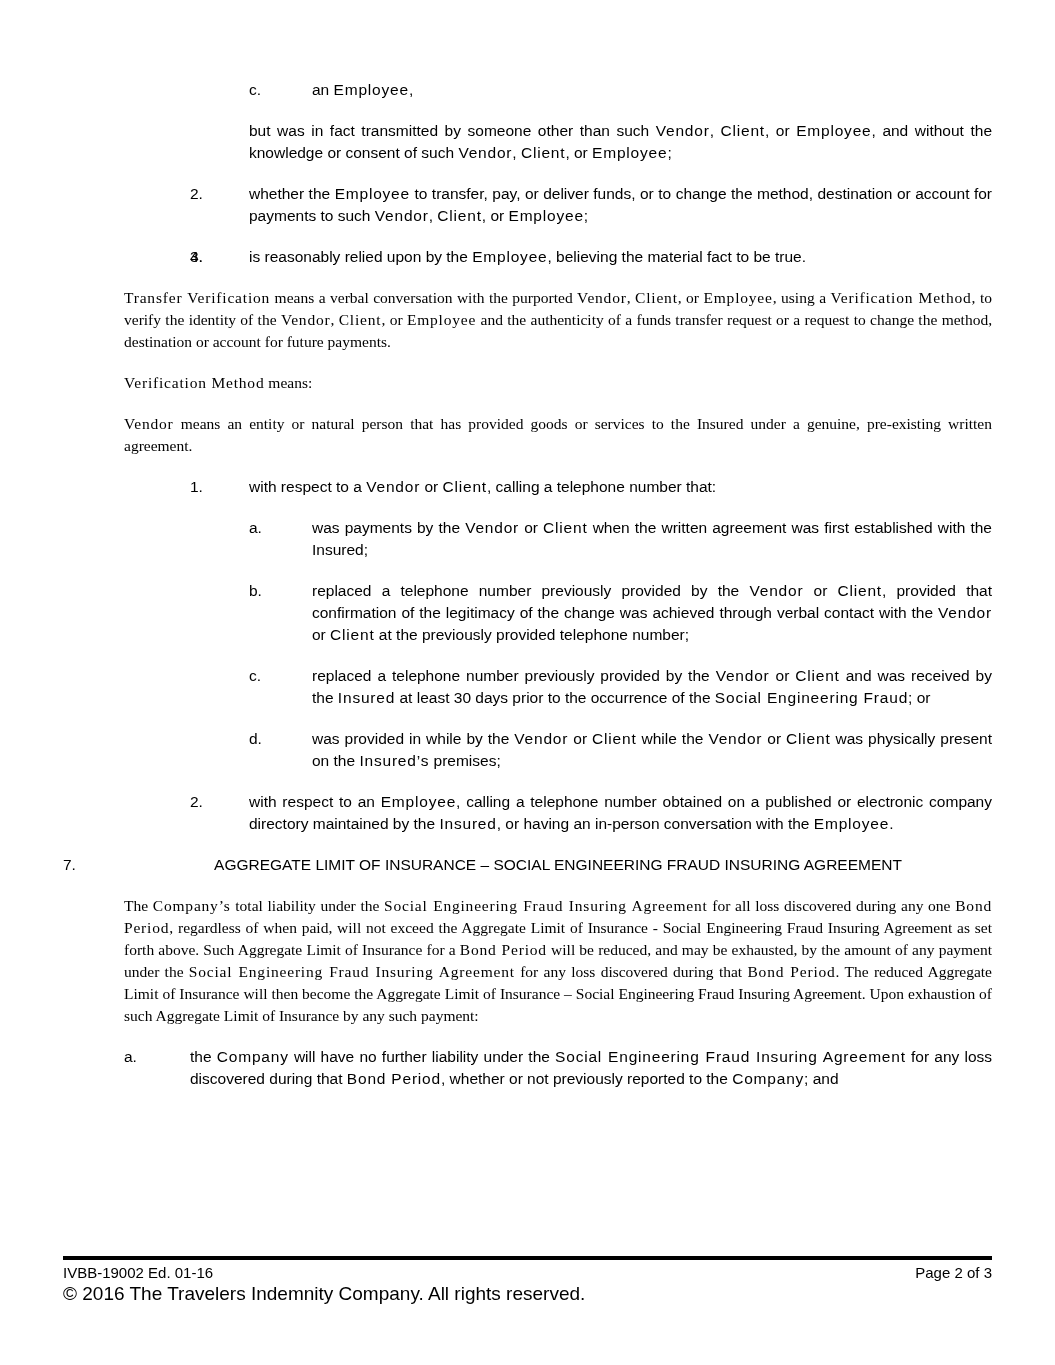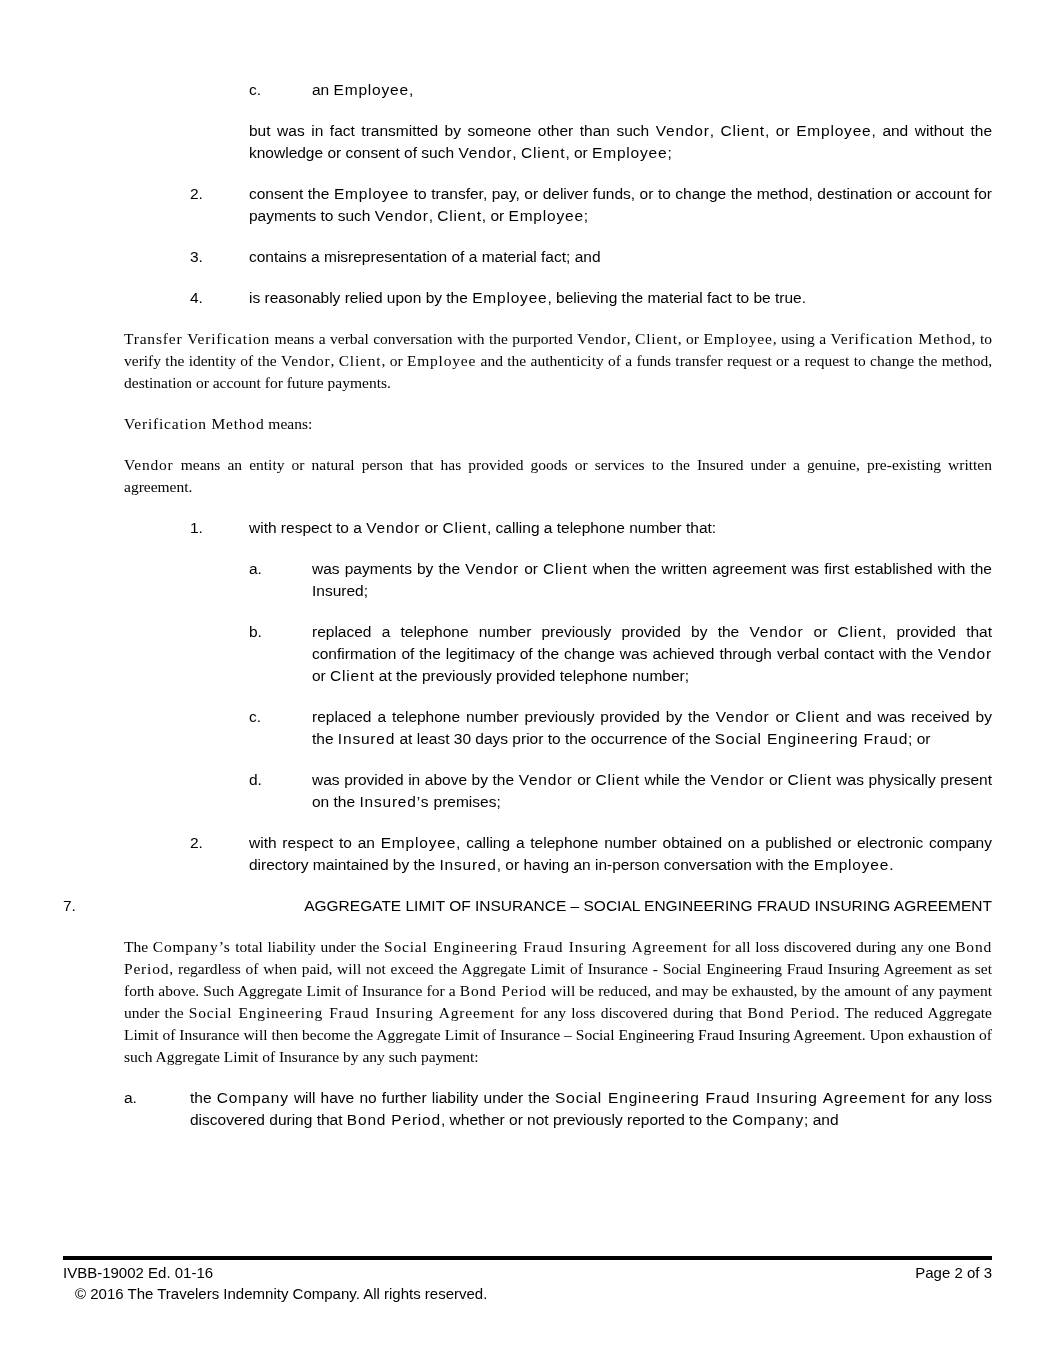--- a/index.html
+++ b/index.html
@@ -35,21 +35,21 @@
     margin-bottom: 19px;
   }
   .block:last-child { margin-bottom: 0; }
   .marker {
     position: absolute;
     top: 0;
     text-align: left;
   }
   
   .p    { padding-left: 61px; font-family: Liberation Serif, serif; }
-  .h    { padding-left: 61px; text-align: right; margin-top: 15px; }
+  .h    { padding-left: 61px; text-align: center; margin-top: 15px; }
   .sec  { padding-left: 61px; }  .sec  > .marker { left: 0; }
   .liA  { padding-left: 127px; } .liA  > .marker { left: 61px; }
   .li1  { padding-left: 186px; } .li1  > .marker { left: 127px; }
   .p-l1 { padding-left: 186px; }
   .li2  { padding-left: 249px; } .li2  > .marker { left: 186px; }
   .term {
     letter-spacing: 0.8px;
   }
   .footer-rule {
     position: absolute;
@@ -65,46 +65,46 @@
     right: 63px;
     top: 1262px;
     display: flex;
     justify-content: space-between;
     font-size: 15px;
     line-height: 21px;
     gap: 20px;
   }
   .footer-copy {
     position: absolute;
-    left: 75px;
+    left: 63px;
     right: 63px;
     top: 1283px;
-    font-size: 15px;
+    font-size: 19px;
     line-height: 21px;
   }
 </style>
 </head>
 <body>
 
 <div class="page">
 
   <div class="content">
       <div class="block li2"><span class="marker">c.</span><span>an </span><span class="term">Employee</span><span>,</span></div>
       <div class="block p-l1"><span>but was in fact transmitted by someone other than such </span><span class="term">Vendor</span><span>, </span><span class="term">Client</span><span>, or </span><span class="term">Employee</span><span>, and without the knowledge or consent of such </span><span class="term">Vendor</span><span>, </span><span class="term">Client</span><span>, or </span><span class="term">Employee</span><span>;</span></div>
-      <div class="block li1"><span class="marker">2.</span><span>consent the </span><span class="term">Employee</span><span> to transfer, pay, or deliver funds, or to change the method, destination or account for payments to such </span><span class="term">Vendor</span><span>, </span><span class="term">Client</span><span>, or </span><span class="term">Employee</span><span>;</span></div>
-      <div class="block li1"><span class="marker">3.</span><span>contains a misrepresentation of a material fact; and</span></div>
+      <div class="block li1"><span class="marker">2.</span><span>whether the </span><span class="term">Employee</span><span> to transfer, pay, or deliver funds, or to change the method, destination or account for payments to such </span><span class="term">Vendor</span><span>, </span><span class="term">Client</span><span>, or </span><span class="term">Employee</span><span>;</span></div>
+      <div class="block li1"><span class="marker">3.</span></div>
       <div class="block li1"><span class="marker">4.</span><span>is reasonably relied upon by the </span><span class="term">Employee</span><span>, believing the material fact to be true.</span></div>
       <div class="block p"><span class="term">Transfer Verification</span><span> means a verbal conversation with the purported </span><span class="term">Vendor</span><span>, </span><span class="term">Client</span><span>, or </span><span class="term">Employee</span><span>, using a </span><span class="term">Verification Method</span><span>, to verify the identity of the </span><span class="term">Vendor</span><span>, </span><span class="term">Client</span><span>, or </span><span class="term">Employee</span><span> and the authenticity of a funds transfer request or a request to change the method, destination or account for future payments.</span></div>
       <div class="block p"><span class="term">Verification Method</span><span> means:</span></div>
       <div class="block p"><span class="term">Vendor</span><span> means an entity or natural person that has provided goods or services to the Insured under a genuine, pre-existing written agreement.</span></div>
       <div class="block li1"><span class="marker">1.</span><span>with respect to a </span><span class="term">Vendor</span><span> or </span><span class="term">Client</span><span>, calling a telephone number that:</span></div>
       <div class="block li2"><span class="marker">a.</span><span>was payments by the </span><span class="term">Vendor</span><span> or </span><span class="term">Client</span><span> when the written agreement was first established with the Insured;</span></div>
       <div class="block li2"><span class="marker">b.</span><span>replaced a telephone number previously provided by the </span><span class="term">Vendor</span><span> or </span><span class="term">Client</span><span>, provided that confirmation of the legitimacy of the change was achieved through verbal contact with the </span><span class="term">Vendor</span><span> or </span><span class="term">Client</span><span> at the previously provided telephone number;</span></div>
       <div class="block li2"><span class="marker">c.</span><span>replaced a telephone number previously provided by the </span><span class="term">Vendor</span><span> or </span><span class="term">Client</span><span> and was received by the </span><span class="term">Insured</span><span> at least 30 days prior to the occurrence of the </span><span class="term">Social Engineering Fraud</span><span>; or</span></div>
-      <div class="block li2"><span class="marker">d.</span><span>was provided in above by the </span><span class="term">Vendor</span><span> or </span><span class="term">Client</span><span> while the </span><span class="term">Vendor</span><span> or </span><span class="term">Client</span><span> was physically present on the </span><span class="term">Insured’s</span><span> premises;</span></div>
+      <div class="block li2"><span class="marker">d.</span><span>was provided in while by the </span><span class="term">Vendor</span><span> or </span><span class="term">Client</span><span> while the </span><span class="term">Vendor</span><span> or </span><span class="term">Client</span><span> was physically present on the </span><span class="term">Insured’s</span><span> premises;</span></div>
       <div class="block li1"><span class="marker">2.</span><span>with respect to an </span><span class="term">Employee</span><span>, calling a telephone number obtained on a published or electronic company directory maintained by the </span><span class="term">Insured</span><span>, or having an in-person conversation with the </span><span class="term">Employee</span><span>.</span></div>
       <div class="block sec"><span class="marker">7.</span></div>
       <div class="block h"><span>AGGREGATE LIMIT OF INSURANCE – SOCIAL ENGINEERING FRAUD INSURING AGREEMENT</span></div>
       <div class="block p"><span>The </span><span class="term">Company’s</span><span> total liability under the </span><span class="term">Social Engineering Fraud Insuring Agreement</span><span> for all loss discovered during any one </span><span class="term">Bond Period</span><span>, regardless of when paid, will not exceed the Aggregate Limit of Insurance - Social Engineering Fraud Insuring Agreement as set forth above. Such Aggregate Limit of Insurance for a </span><span class="term">Bond Period</span><span> will be reduced, and may be exhausted, by the amount of any payment under the </span><span class="term">Social Engineering Fraud Insuring Agreement</span><span> for any loss discovered during that </span><span class="term">Bond Period</span><span>. The reduced Aggregate Limit of Insurance will then become the Aggregate Limit of Insurance – Social Engineering Fraud Insuring Agreement. Upon exhaustion of such Aggregate Limit of Insurance by any such payment:</span></div>
       <div class="block liA"><span class="marker">a.</span><span>the </span><span class="term">Company</span><span> will have no further liability under the </span><span class="term">Social Engineering Fraud Insuring Agreement</span><span> for any loss discovered during that </span><span class="term">Bond Period</span><span>, whether or not previously reported to the </span><span class="term">Company</span><span>; and</span></div>
     </div>
 
   <div class="footer-rule"></div>
 
   <div class="footer-row">

